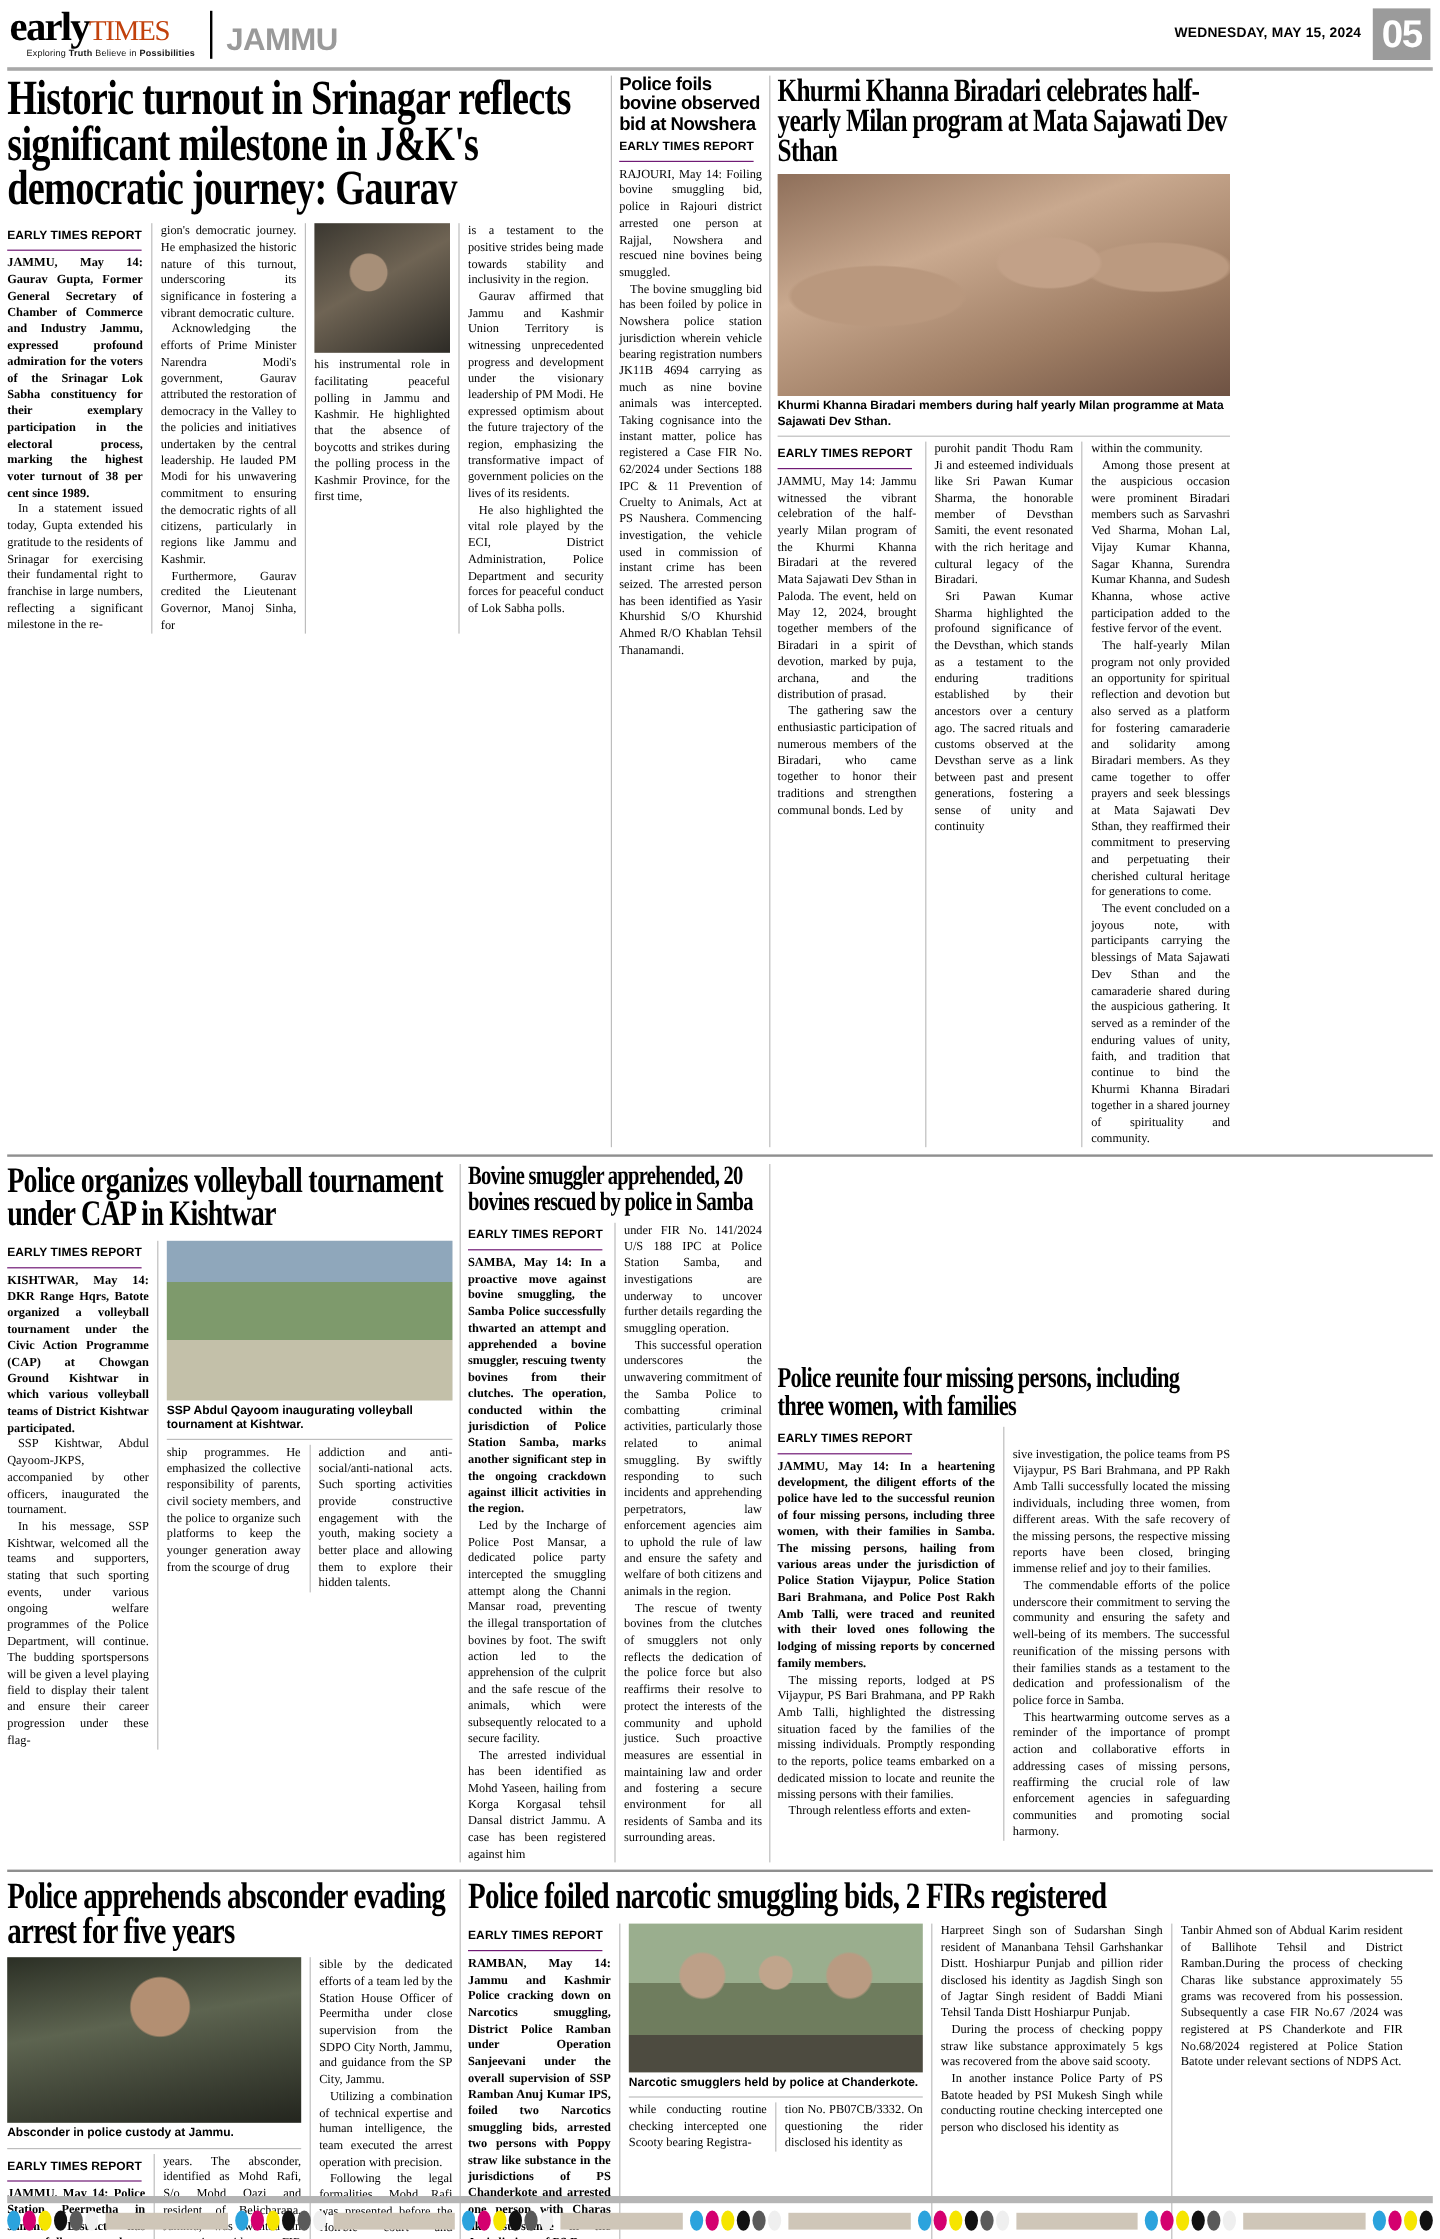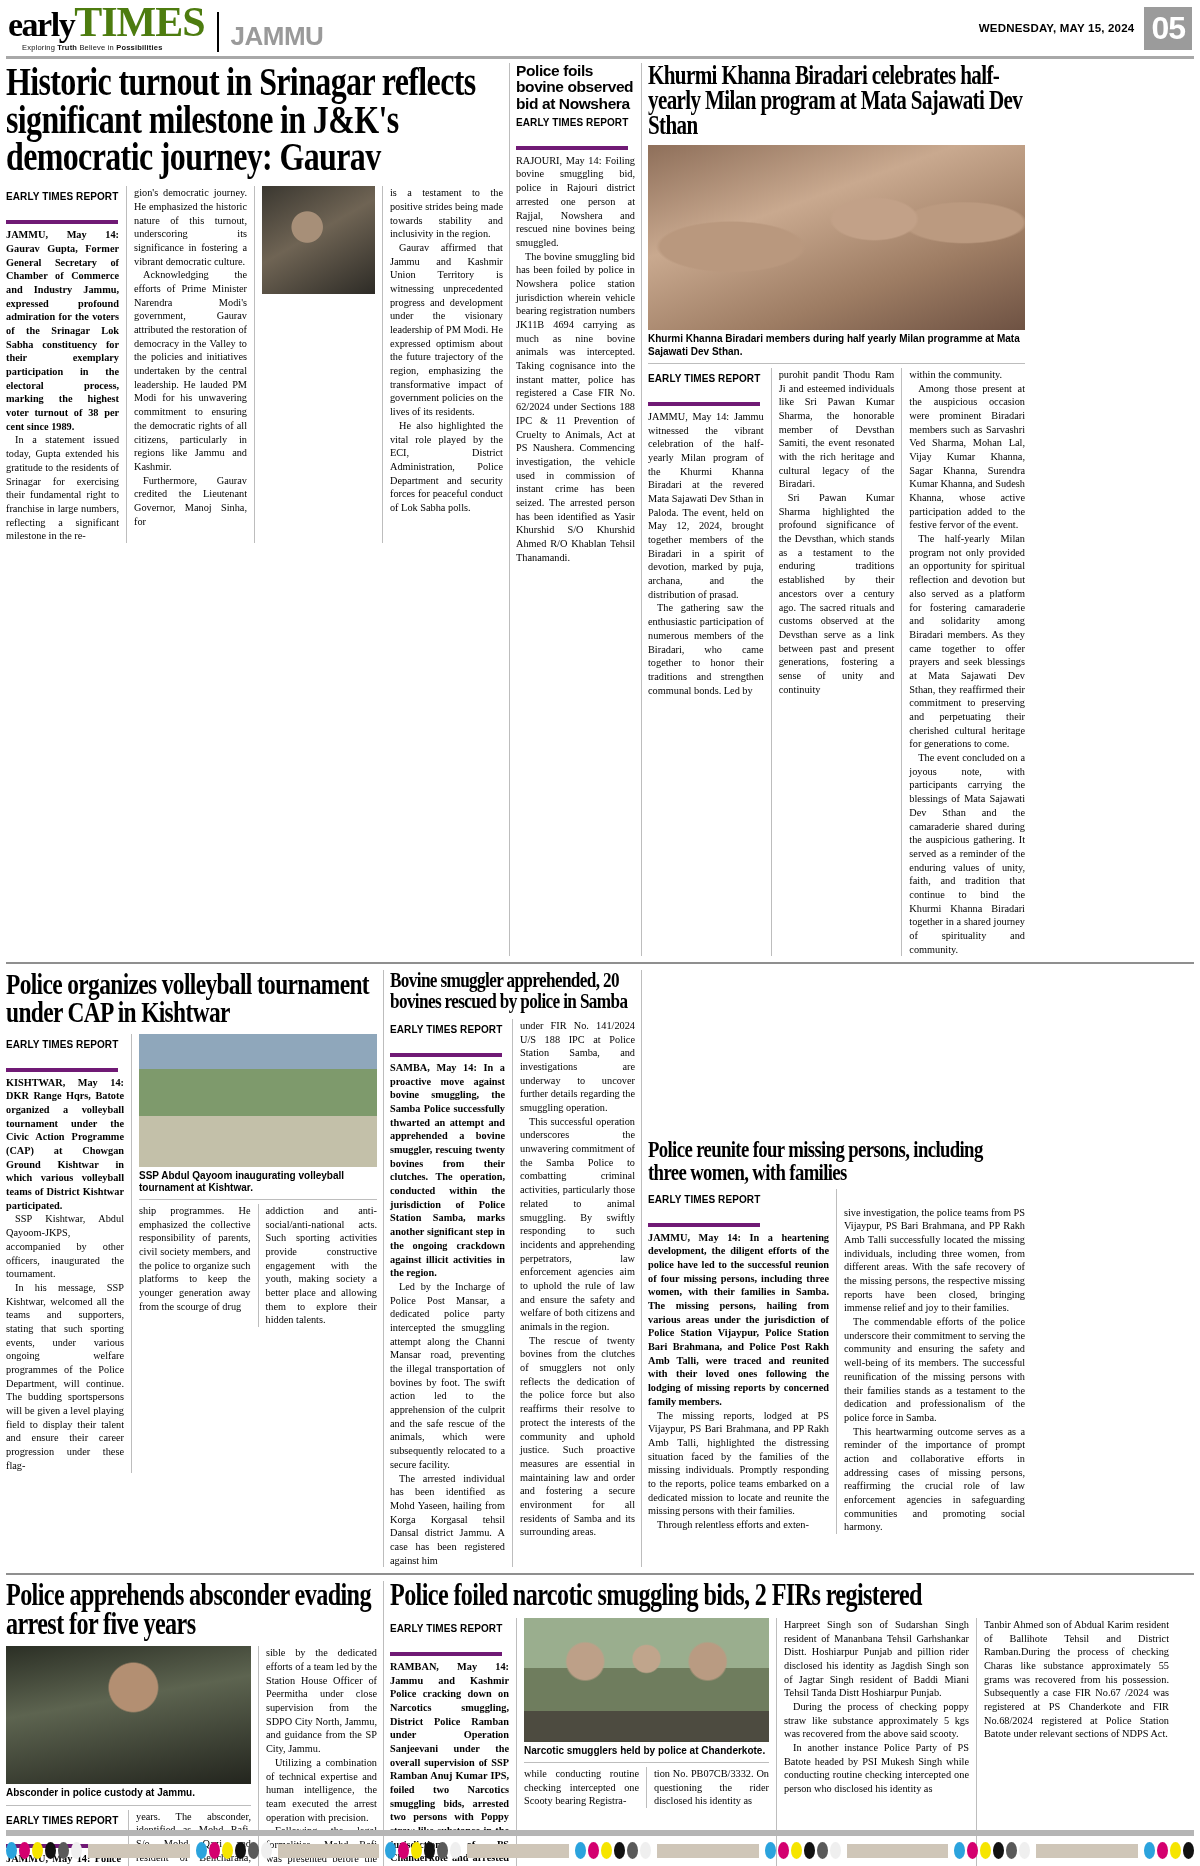--- a/index.html
+++ b/index.html
@@ -28,25 +28,25 @@
   .logo-early {
     font-family: "Liberation Serif", serif;
     font-weight: bold;
     font-size: 34px;
     letter-spacing: -1.5px;
     line-height: 0.95;
     color: #000;
   }
   .logo-times {
     font-family: "Liberation Serif", serif;
-    font-weight: bold;
-    font-size: 42px;
+    font-weight: normal;
+    font-size: 24px;
     letter-spacing: -1px;
     line-height: 0.9;
-    color: #4d7c0f;
+    color: #c2410c;
   }
   .logo-wrap { display: flex; flex-direction: column; align-items: flex-start; }
   .logo-row1 { display: flex; align-items: baseline; }
   .logo-tagline {
     font-family: "Liberation Sans", sans-serif;
     font-size: 7.5px;
     letter-spacing: 0.2px;
     color: #111;
     margin-top: 1px;
     margin-left: 14px;
@@ -107,22 +107,22 @@
     color: #000;
     letter-spacing: -0.4px;
     line-height: 1.05;
   }
   .byline {
     font-family: "Liberation Sans", sans-serif;
     font-weight: bold;
     font-size: 10px;
     letter-spacing: 0.1px;
     color: #000;
-    padding-bottom: 18px;
-    border-bottom: 4px solid #701a75;
+    padding-bottom: 6px;
+    border-bottom: 1px solid #701a75;
     display: inline-block;
     margin-bottom: 4px;
   }
   .body-col {
     font-family: "Liberation Serif", serif;
     font-size: 10.3px;
     line-height: 1.33;
     text-align: justify;
     color: #000;
     hyphens: auto;
@@ -235,20 +235,23 @@
         <div style="width:119px;">
           <div class="body-col">
             <p>gion's democratic journey. He emphasized the historic nature of this turnout, underscoring its significance in fostering a vibrant democratic culture.</p>
             <p>Acknowledging the efforts of Prime Minister Narendra Modi's government, Gaurav attributed the restoration of democracy in the Valley to the policies and initiatives undertaken by the central leadership. He lauded PM Modi for his unwavering commitment to ensuring the democratic rights of all citizens, particularly in regions like Jammu and Kashmir.</p>
             <p>Furthermore, Gaurav credited the Lieutenant Governor, Manoj Sinha, for</p>
           </div>
         </div>
         <div class="vline"></div>
         <div style="width:119px;">
           <div class="photo ph-dark" style="height:108px; margin-bottom:4px;"></div>
+          <div class="body-col">
+            <p>his instrumental role in facilitating peaceful polling in Jammu and Kashmir. He highlighted that the absence of boycotts and strikes during the polling process in the Kashmir Province, for the first time,</p>
+          </div>
         </div>
         <div class="vline"></div>
         <div style="width:119px;">
           <div class="body-col">
             <p>is a testament to the positive strides being made towards stability and inclusivity in the region.</p>
             <p>Gaurav affirmed that Jammu and Kashmir Union Territory is witnessing unprecedented progress and development under the visionary leadership of PM Modi. He expressed optimism about the future trajectory of the region, emphasizing the transformative impact of government policies on the lives of its residents.</p>
             <p>He also highlighted the vital role played by the ECI, District Administration, Police Department and security forces for peaceful conduct of Lok Sabha polls.</p>
           </div>
         </div>
       </div>

